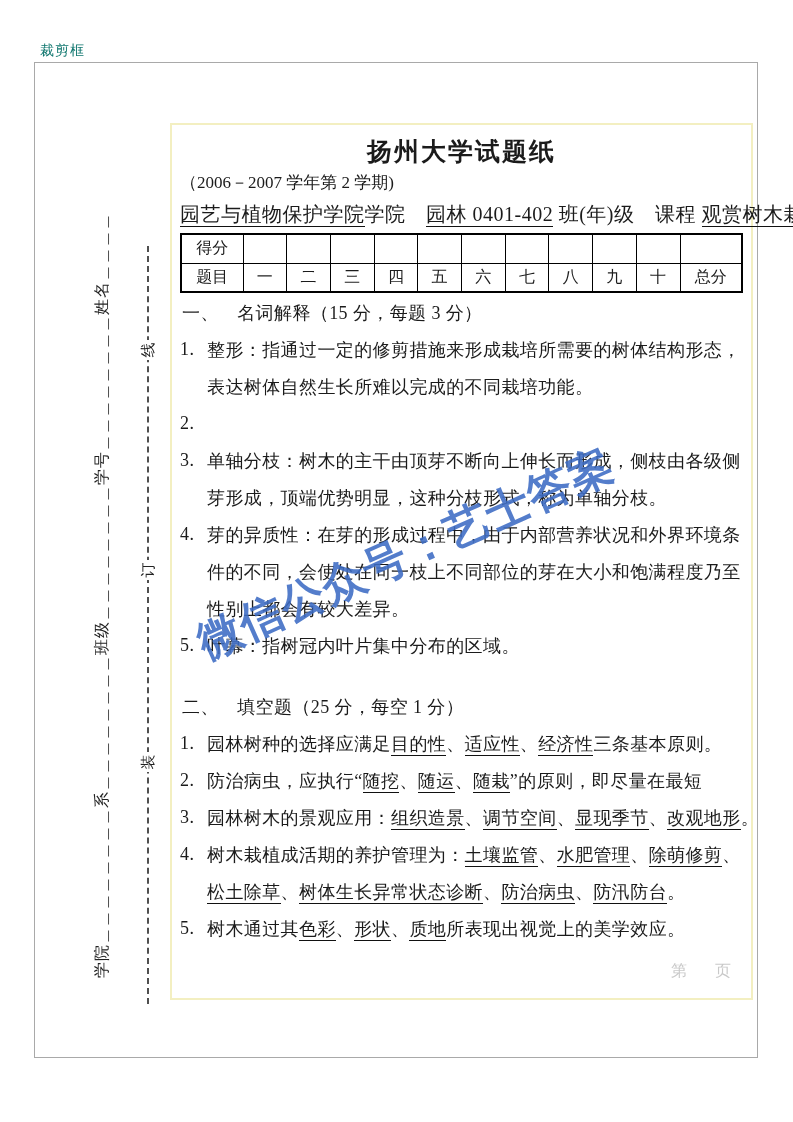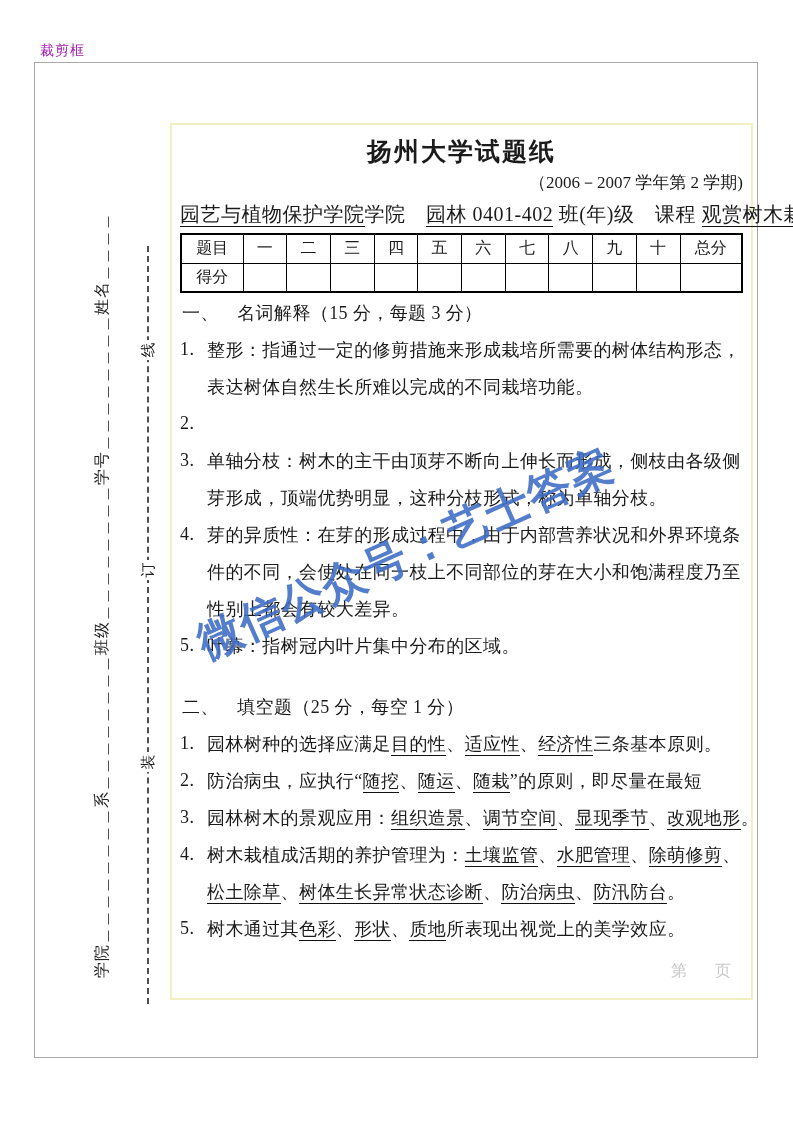--- a/index.html
+++ b/index.html
@@ -1,20 +1,20 @@
 <!DOCTYPE html>
 <html><head>
 <meta charset="utf-8">
 <style>
   * { margin:0; padding:0; box-sizing:border-box; }
   html,body { background:#ffffff; }
   body { font-family:"Liberation Serif","DejaVu Serif",serif; color:#1b1b1b; }
   .page { position:relative; width:793px; height:1122px; background:#fff; overflow:hidden; }
 
-  .crop-label { position:absolute; left:40px; top:42px; font-size:14px; color:#a21caf; letter-spacing:1px; }
+  .crop-label { position:absolute; left:40px; top:42px; font-size:14px; color:#0f766e; letter-spacing:1px; }
   .page-border { position:absolute; left:34px; top:62px; width:724px; height:996px;
                  border:1px solid #a9a9a9; background:#fff; }
 
   
   .side-fields { position:absolute; left:92px; top:978px; width:720px;
                  transform:rotate(-90deg); transform-origin:0 0;
                  font-size:16px; letter-spacing:1px; color:#222; white-space:nowrap; }
 
   
   .binding-line { position:absolute; left:147px; top:246px; height:758px; width:0;
@@ -23,21 +23,21 @@
                   background:#fff; font-size:15px; color:#222; transform:rotate(-90deg); }
   .bc-xian { left:138px; top:340px; }
   .bc-ding { left:138px; top:560px; }
   .bc-zhuang { left:138px; top:752px; }
 
   
   .content-box { position:absolute; left:170px; top:123px; width:583px; height:877px;
                  border:2px solid #f3efc1; background:#fff; padding:4px 8px; }
 
   .exam-title { text-align:center; margin-top:6px; font-size:25px; font-weight:bold; letter-spacing:2px; }
-  .exam-term  { text-align:right; margin-top:3px; font-size:17px; }
+  .exam-term  { text-align:left; margin-top:3px; font-size:17px; }
   .info-line  { margin-top:7px; font-size:20px; white-space:nowrap; letter-spacing:0.5px; }
   .info-line .u, .txt .u { border-bottom:1.5px solid #111; padding-bottom:1px; }
 
   table.score { border-collapse:collapse; margin-top:5px; width:100%;
                 border:2px solid #000; table-layout:fixed; }
   table.score td { border:1px solid #000; height:29px; text-align:center; font-size:16px; padding:0; }
   table.score td.wide { width:62px; }
 
   .qa { margin-top:1px; }
   .line { display:flex; height:37px; align-items:center; font-size:18px; letter-spacing:0.4px; white-space:nowrap; }
@@ -69,46 +69,46 @@
   <div class="binding-char bc-zhuang">装</div>
 
   <div class="content-box">
     <div class="exam-title">扬州大学试题纸</div>
     <div class="exam-term">（2006－2007 学年第 2 学期)</div>
     <div class="info-line"><span class="u">园艺与植物保护学院</span><span>学院　</span><span class="u">园林 0401-402</span><span> 班(年)级　课程 </span><span class="u">观赏树木栽培学</span><span>　（B）卷</span></div>
 
     <table class="score">
       <tbody>
           <tr>
+            <td class="wide">得分</td>
+            <td></td>
+            <td></td>
+            <td></td>
+            <td></td>
+            <td></td>
+            <td></td>
+            <td></td>
+            <td></td>
+            <td></td>
+            <td></td>
+            <td class="wide"></td>
+          </tr>
+          <tr>
             <td class="wide">题目</td>
             <td>一</td>
             <td>二</td>
             <td>三</td>
             <td>四</td>
             <td>五</td>
             <td>六</td>
             <td>七</td>
             <td>八</td>
             <td>九</td>
             <td>十</td>
             <td class="wide">总分</td>
-          </tr>
-          <tr>
-            <td class="wide">得分</td>
-            <td></td>
-            <td></td>
-            <td></td>
-            <td></td>
-            <td></td>
-            <td></td>
-            <td></td>
-            <td></td>
-            <td></td>
-            <td></td>
-            <td class="wide"></td>
           </tr>
         </tbody>
     </table>
 
     <div class="qa">
         <div class="line heading">一、　名词解释（15 分，每题 3 分）</div>
         <div class="line">
           <span class="num">1.</span>
           <span class="txt"><span>整形：指通过一定的修剪措施来形成栽培所需要的树体结构形态，</span></span>
         </div>

